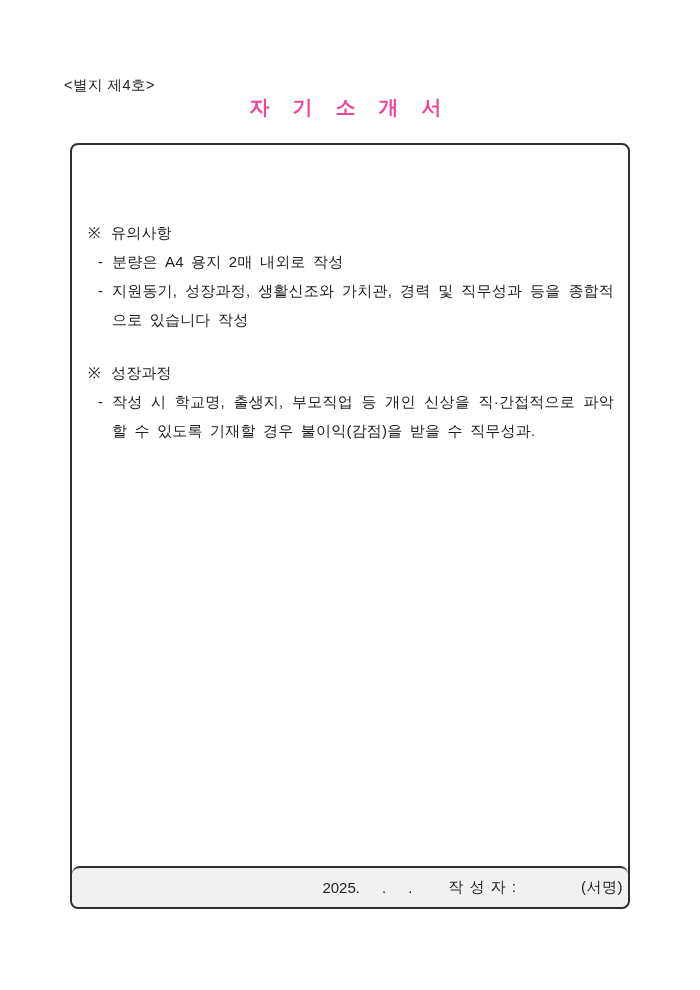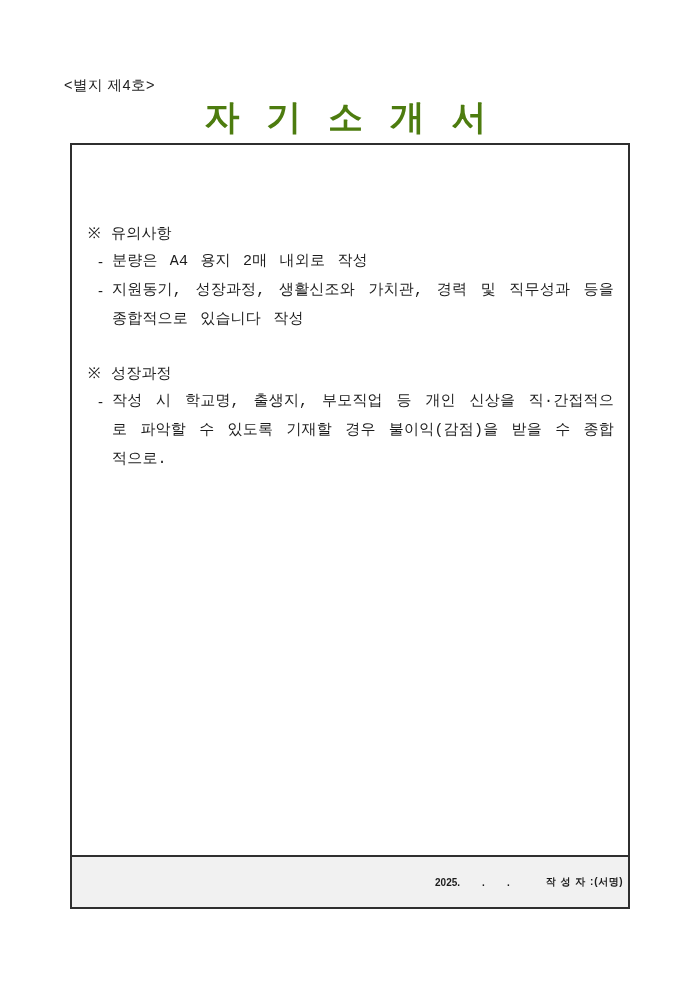--- a/index.html
+++ b/index.html
@@ -1,15 +1,15 @@
 <!DOCTYPE html>
 <html><head>
 <meta charset="utf-8">
 <style>
-  * { margin: 0; padding: 0; box-sizing: border-box; }
+  * { margin: 0; padding: 0; box-sizing: border-box; border-radius: 8px; }
   html, body {
     width: 700px;
     height: 990px;
     background: #ffffff;
     overflow: hidden;
     font-family: "Liberation Sans", sans-serif;
     color: #1c1c1c;
   }
   .page {
     position: relative;
@@ -26,23 +26,23 @@
     color: #222222;
   }
   .doc-title {
     position: absolute;
     left: 0;
     top: 94px;
     width: 100%;
     text-align: center;
     font-family: "Liberation Serif", serif;
     font-weight: bold;
-    font-size: 35px;
+    font-size: 20px;
     letter-spacing: 9px;
-    color: #4d7c0f;
+    color: #ec4899;
     white-space: pre;
   }
   .form-box {
     position: absolute;
     left: 70px;
     top: 143px;
     width: 560px;
     height: 766px;
     border: 2px solid #2f2f2f;
     background: #ffffff;
@@ -66,39 +66,37 @@
   .section-marker { width: 14px; flex: none; }
   .section-items { margin-left: 10px; }
   .item {
     display: flex;
   }
   .item-dash { width: 14px; flex: none; }
   .item-text {
     flex: 1;
     text-align: justify;
     word-spacing: 3px;
-    font-family: Liberation Mono, monospace;
   }
   .signature-row {
     flex: none;
-    height: 52px;
+    height: 41px;
     background: #f1f1f1;
     border-top: 2px solid #2f2f2f;
     display: flex;
     align-items: center;
     justify-content: flex-end;
-    font-size: 10px;
+    font-size: 15px;
     padding-right: 5px;
     color: #1c1c1c;
-    font-weight: bold;
   }
   .sig-year { margin-right: 22px; }
   .sig-dot1 { margin-right: 22px; }
   .sig-dot2 { margin-right: 36px; }
-  .sig-writer { letter-spacing: 1px; }
+  .sig-writer { margin-right: 64px; letter-spacing: 1px; }
   .sig-sign { letter-spacing: 0.5px; }
 </style>
 </head>
 <body>
 
 <div class="page">
 
   <div class="attachment-label">&lt;별지 제4호&gt;</div>
 
   <div class="doc-title">자 기 소 개 서</div>
@@ -125,21 +123,21 @@
       </div>
 
       <div class="section">
         <div class="section-heading">
           <span class="section-marker">※</span>
           <span>성장과정</span>
         </div>
         <div class="section-items">
           <div class="item">
             <span class="item-dash">-</span>
-            <div class="item-text">작성 시 학교명, 출생지, 부모직업 등 개인 신상을 직·간접적으로 파악할 수 있도록 기재할 경우 불이익(감점)을 받을 수 종합적으로.</div>
+            <div class="item-text">작성 시 학교명, 출생지, 부모직업 등 개인 신상을 직·간접적으로 파악할 수 있도록 기재할 경우 불이익(감점)을 받을 수 직무성과.</div>
           </div>
         </div>
       </div>
 
     </div>
 
     <div class="signature-row">
       <span class="sig-year">2025.</span>
       <span class="sig-dot1">.</span>
       <span class="sig-dot2">.</span>

